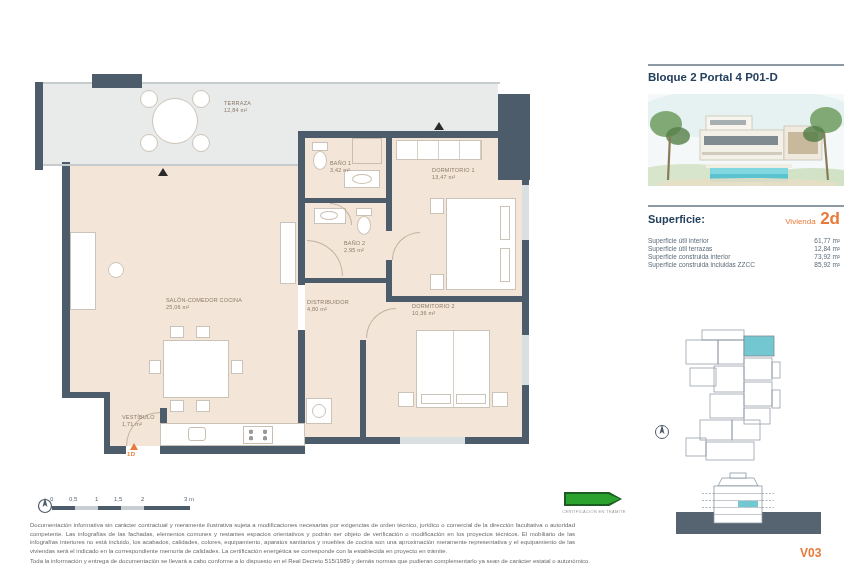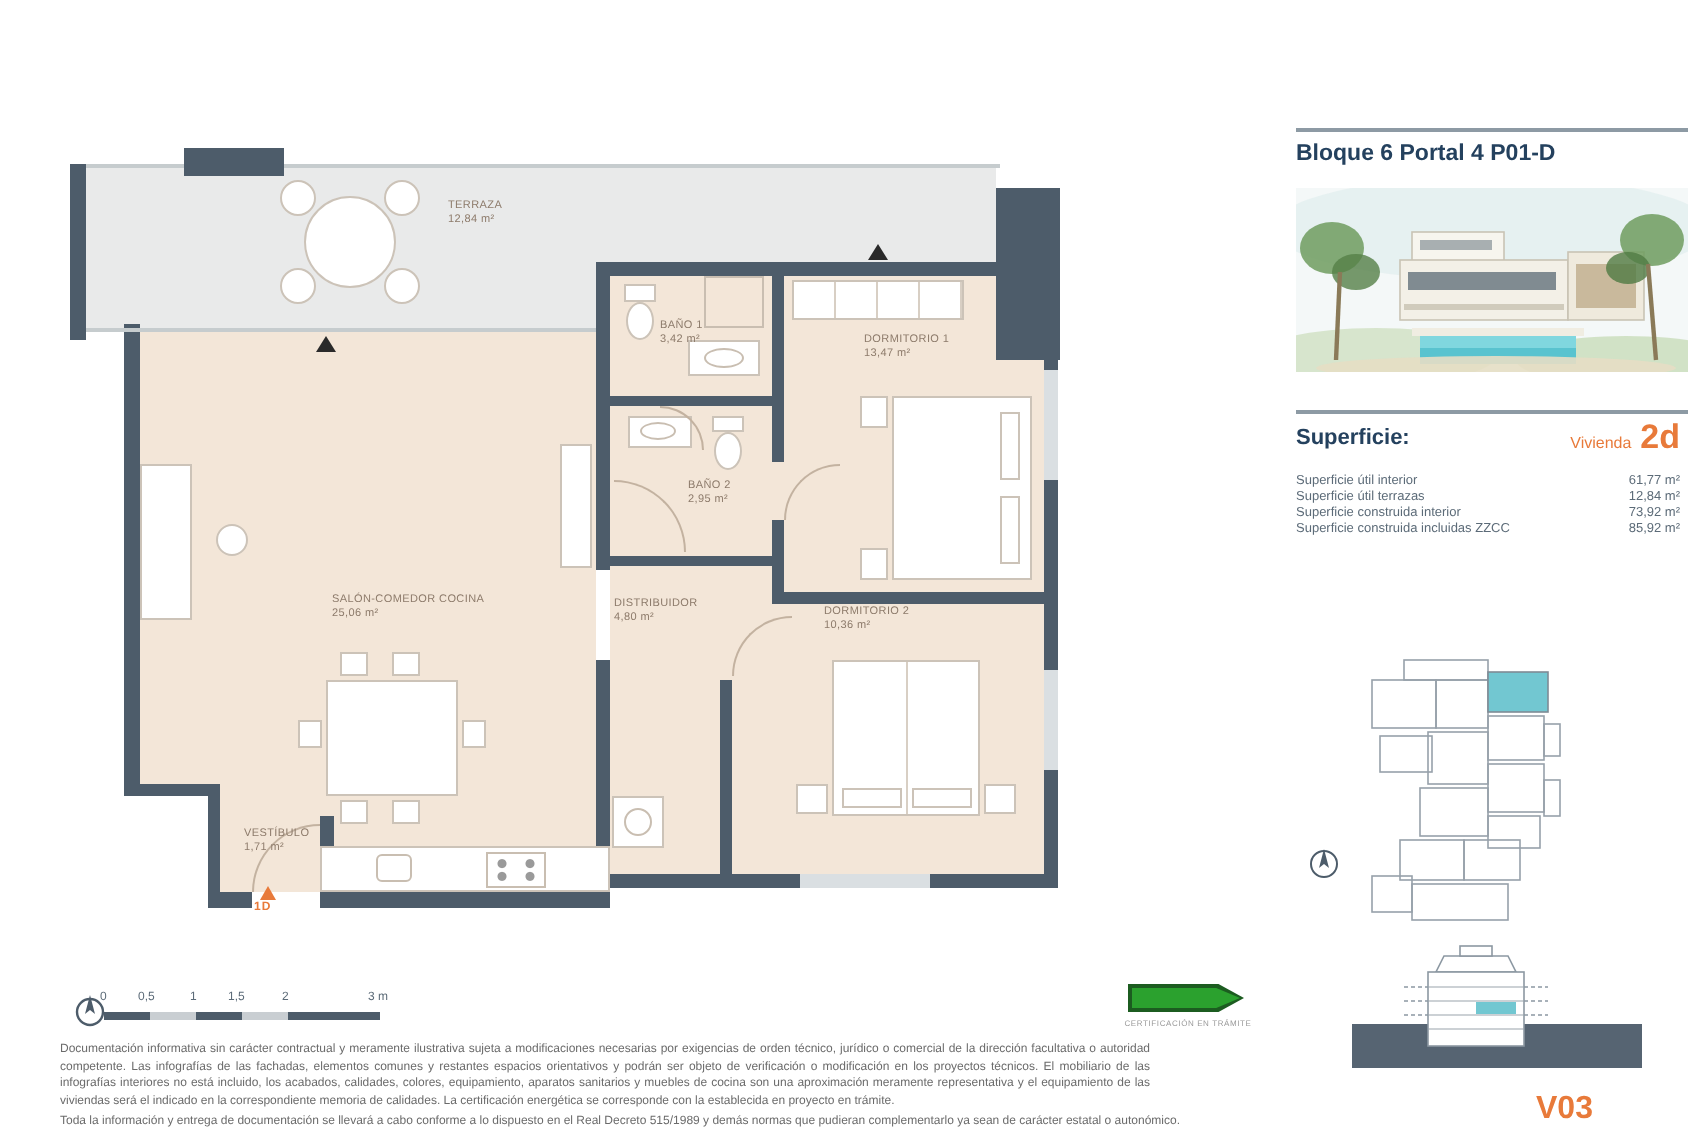--- a/index.html
+++ b/index.html
@@ -155,21 +155,21 @@
       <div>10,36 m²</div>
     </div>
     <div class="rlabel" style="left:122px;top:414px;">
       <div>VESTÍBULO</div>
       <div>1,71 m²</div>
     </div>
   </div>
 
   <div class="abs" style="left:648px;top:0;width:196px;height:570px;">
     <div class="abs" style="left:0;top:64px;width:196px;height:2px;background:#8d9aa4;"></div>
-    <div class="abs navy" style="left:0;top:71px;font-size:11.5px;font-weight:bold;">Bloque 6 Portal 4 P01-D</div>
+    <div class="abs navy" style="left:0;top:71px;font-size:11.5px;font-weight:bold;">Bloque 2 Portal 4 P01-D</div>
 
     <div class="abs" style="left:0;top:94px;width:196px;height:92px;">
       <svg width="196" height="92" viewBox="0 0 196 92">
         <rect x="0" y="0" width="196" height="92" fill="#f4f8f8"></rect>
         <ellipse cx="98" cy="20" rx="110" ry="26" fill="#e2efef" opacity="0.8"></ellipse>
         <ellipse cx="40" cy="84" rx="60" ry="14" fill="#cfe0c2" opacity="0.8"></ellipse>
         <ellipse cx="165" cy="86" rx="55" ry="12" fill="#c8dcb9" opacity="0.8"></ellipse>
         <rect x="58" y="22" width="46" height="16" fill="#f7f5ee" stroke="#c9c3b4" stroke-width="0.8"></rect>
         <rect x="52" y="36" width="84" height="30" fill="#f3f0e7" stroke="#c9c3b4" stroke-width="0.8"></rect>
         <rect x="136" y="32" width="38" height="34" fill="#efeadd" stroke="#c9c3b4" stroke-width="0.8"></rect>
@@ -260,21 +260,21 @@
           <line x1="54" y1="30.5" x2="66" y2="30.5"></line>
           <line x1="54" y1="37.5" x2="66" y2="37.5"></line>
           <line x1="114" y1="23.5" x2="126" y2="23.5"></line>
           <line x1="114" y1="30.5" x2="126" y2="30.5"></line>
           <line x1="114" y1="37.5" x2="126" y2="37.5"></line>
         </g>
         <rect x="90" y="31" width="20" height="6" fill="#72c7d1"></rect>
       </svg>
     </div>
 
-    <div class="abs orange" style="left:120px;top:546px;font-size:16px;font-weight:bold;">V03</div>
+    <div class="abs orange" style="left:152px;top:546px;font-size:12px;font-weight:bold;">V03</div>
   </div>
 
   <div class="abs" style="left:0;top:488px;width:220px;height:30px;">
     <svg class="abs" style="left:36px;top:8px;" width="18" height="18" viewBox="0 0 18 18">
       <circle cx="9" cy="10" r="6.5" fill="none" stroke="#4d5c6a" stroke-width="1.2"></circle>
       <path d="M9,1.5 L11.5,11 L9,9 L6.5,11 Z" fill="#4d5c6a"></path>
     </svg>
     <span class="tick" style="left:50px;top:8px;">0</span>
     <span class="tick" style="left:69px;top:8px;">0,5</span>
     <span class="tick" style="left:95px;top:8px;">1</span>

